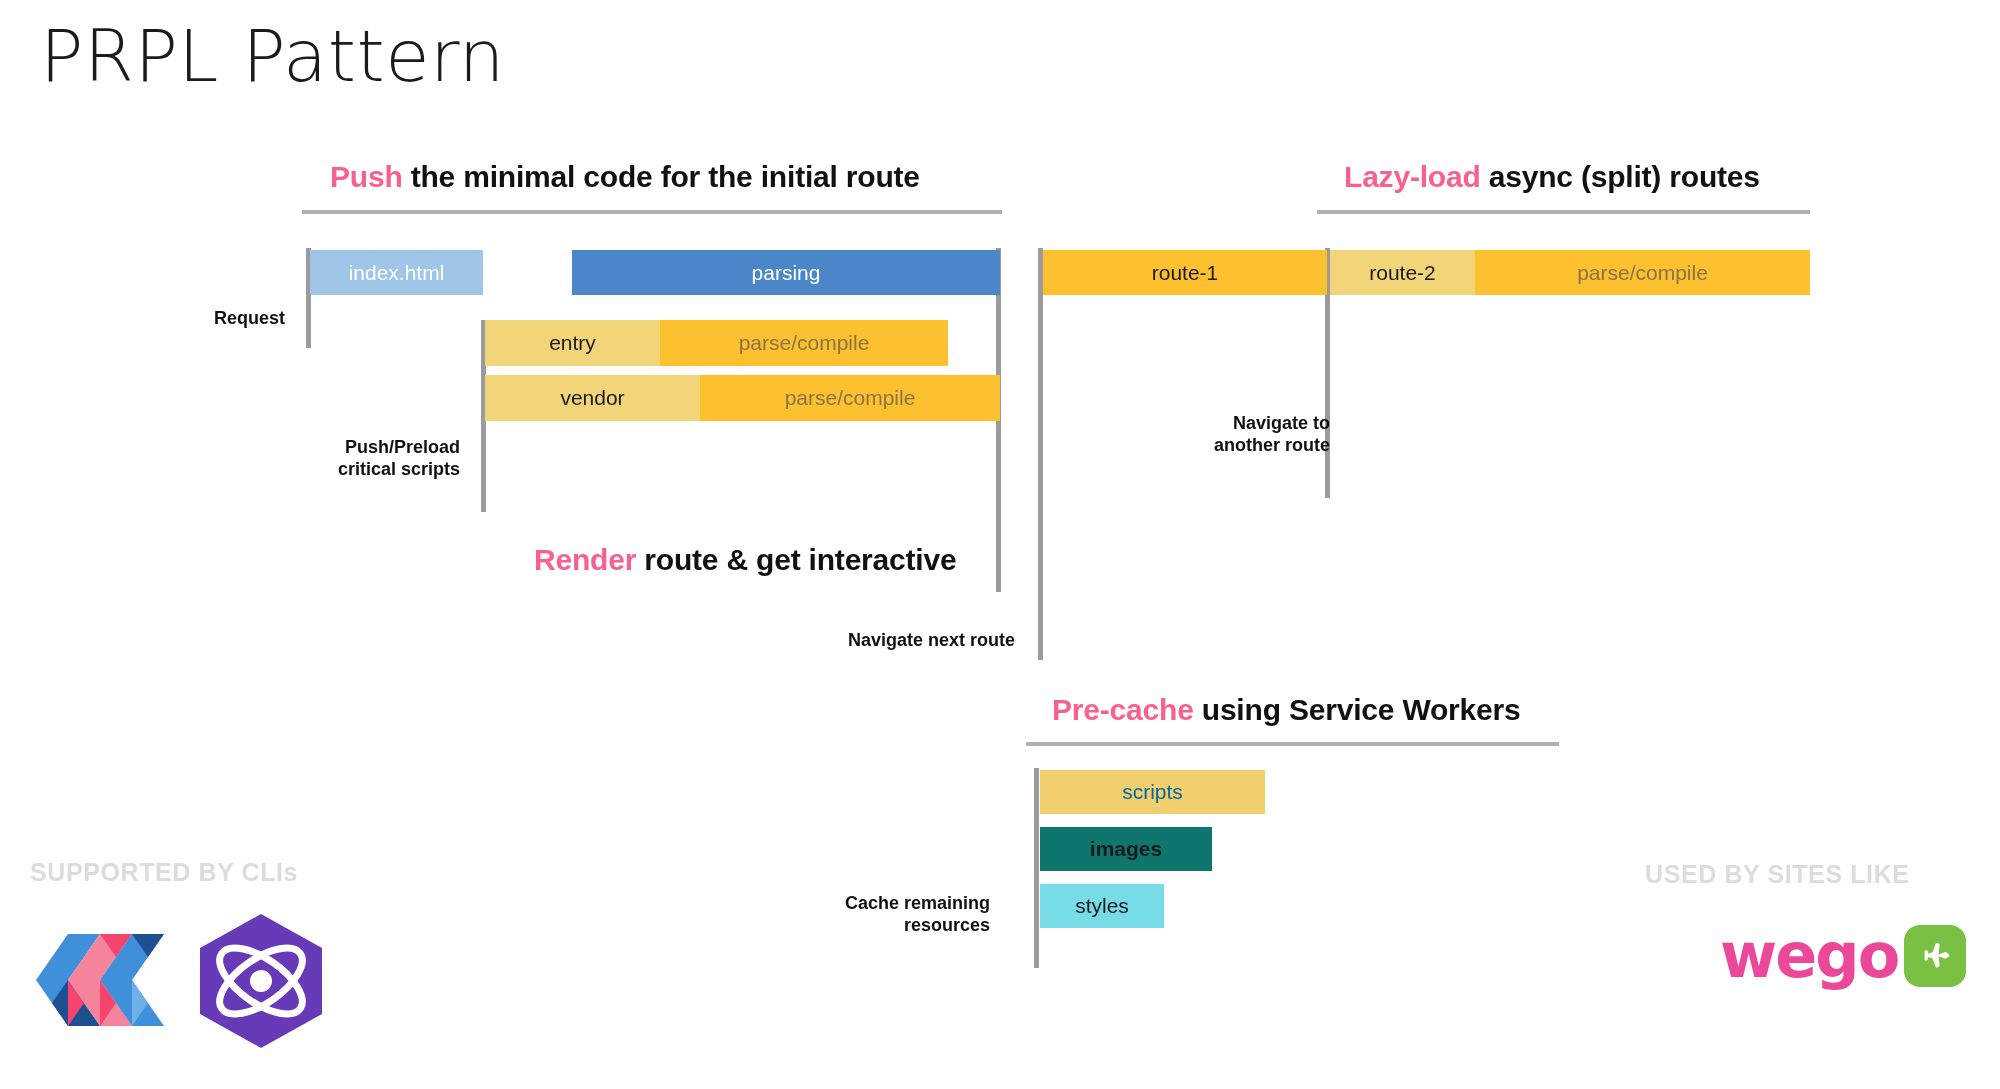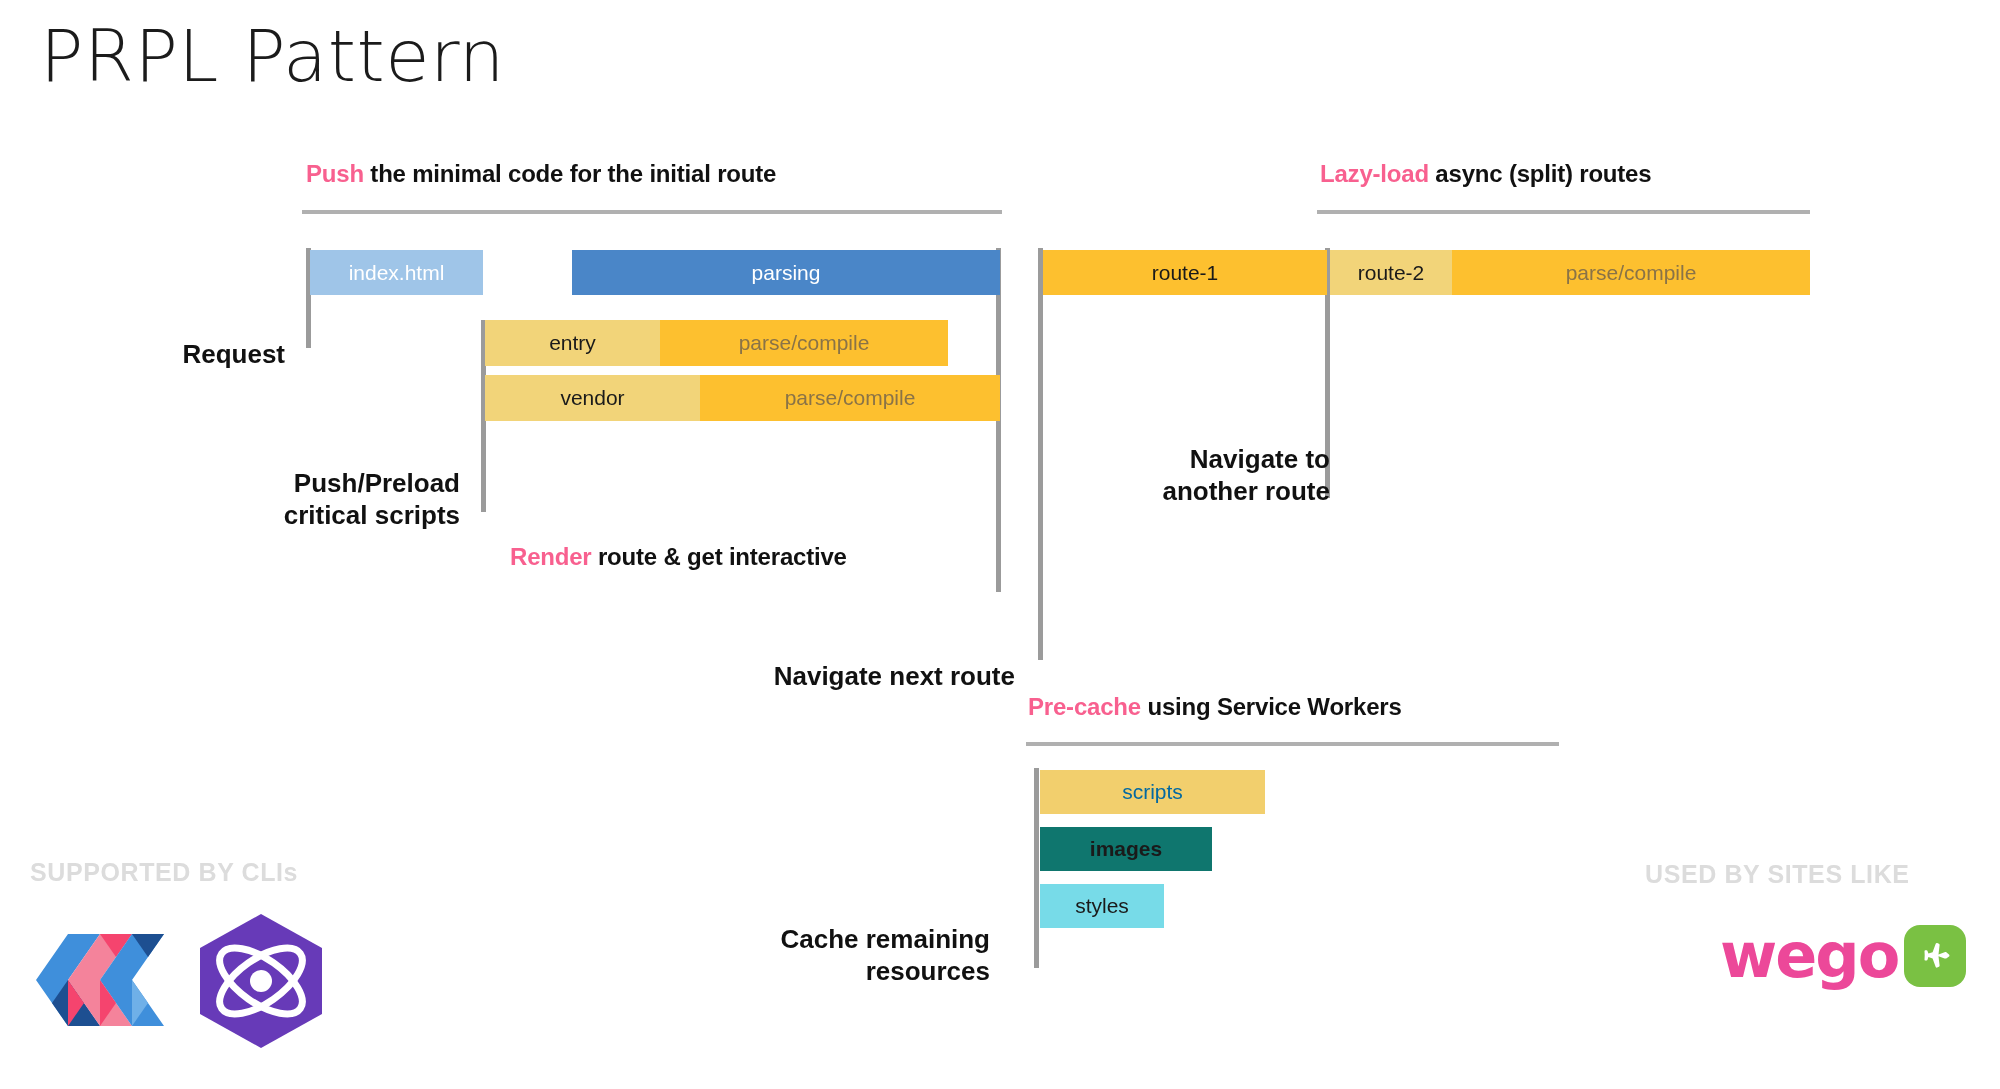--- a/index.html
+++ b/index.html
@@ -25,25 +25,26 @@
     font-weight: 300;
     letter-spacing: 0.5px;
     color: #1b1b1b;
     font-family: "DejaVu Sans", sans-serif;
     white-space: nowrap;
   }
 
   
   .section-heading {
     position: absolute;
-    font-size: 24px;
+    font-size: 30px;
     font-weight: bold;
     white-space: nowrap;
     color: #111111;
     letter-spacing: -0.2px;
+    margin-left: 24px;
   }
   .section-heading .accent {
     color: #f8608f;
   }
   .section-rule {
     position: absolute;
     height: 4px;
     background: #b0b0b0;
   }
 
@@ -66,26 +67,25 @@
   
   .vline {
     position: absolute;
     width: 5px;
     background: #9b9b9b;
   }
 
   
   .stage-label {
     position: absolute;
-    font-size: 26px;
+    font-size: 18px;
     font-weight: bold;
     color: #111111;
     line-height: 1.22;
     white-space: pre-line;
-    margin-top: 31px;
   }
   .stage-label.ta-right { text-align: right; }
 
   
   .credit-label {
     position: absolute;
     font-size: 25px;
     font-weight: bold;
     letter-spacing: 0.6px;
     color: #dcdcdc;
@@ -155,21 +155,21 @@
 
 <div class="bar" style="left:485px; top:375px; width:515px; height:46px;">
   <div class="seg" style="width:215px; background:#f2d479; color:#1a1a1a;">vendor</div>
   <div class="seg" style="flex:1; background:#fdc02f; color:#8a7347;">parse/compile</div>
 </div>
 
 <div class="bar" style="left:1043px; top:250px; width:284px; height:45px;">
   <div class="seg" style="flex:1; background:#fdc02f; color:#1a1a1a;">route-1</div>
 </div>
 <div class="bar" style="left:1330px; top:250px; width:480px; height:45px;">
-  <div class="seg" style="width:122px; background:#f2d479; color:#1a1a1a;">route-2</div>
+  <div class="seg" style="width:145px; background:#f2d479; color:#1a1a1a;">route-2</div>
   <div class="seg" style="flex:1; background:#fdc02f; color:#8a7347;">parse/compile</div>
 </div>
 
 <div class="stage-label ta-right" style="left:60px; top:308px; width:225px;">Request</div>
 
 <div class="stage-label ta-right" style="left:130px; top:437px; width:330px;">Push/Preload
 critical scripts</div>
 
 <div class="stage-label ta-right" style="left:1090px; top:413px; width:240px;">Navigate to
 another route</div>

